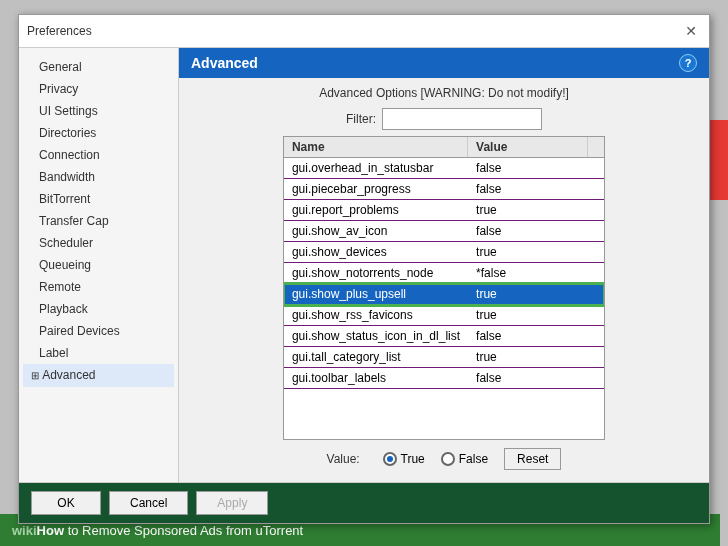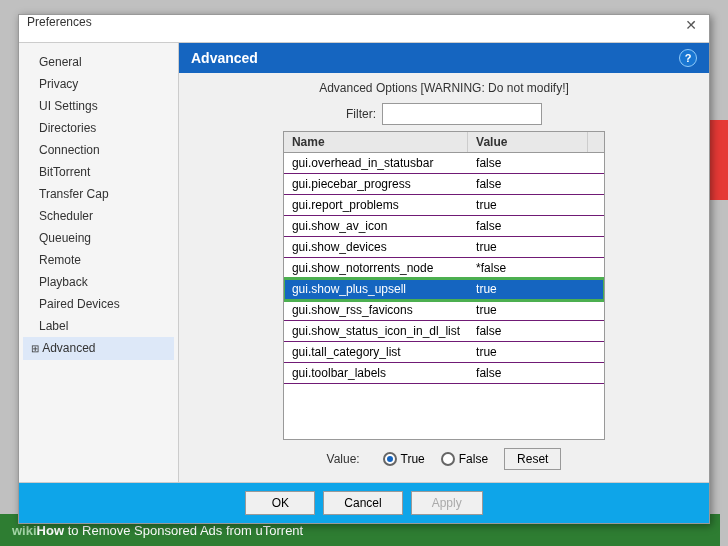--- a/index.html
+++ b/index.html
@@ -63,22 +63,23 @@
       display: flex;
       flex-direction: column;
       z-index: 2;
     }
 
     
     .title-bar {
       background: #fff;
       height: 28px;
       display: flex;
+      align-items: center;
       justify-content: space-between;
-      padding: 0 8px;
+      padding: 16px 8px;
       border-bottom: 1px solid #ccc;
       flex-shrink: 0;
     }
     .title-bar-text {
       font-size: 12px;
       color: #333;
     }
     .title-bar-close {
       font-size: 14px;
       color: #555;
@@ -283,26 +284,26 @@
       padding: 3px 12px;
       background: #f0f0f0;
       border: 1px solid #999;
       cursor: pointer;
       font-size: 12px;
     }
 
     
     .dialog-footer {
       display: flex;
-      justify-content: center;
+      justify-content: flex-start;
       align-items: center;
       padding: 8px 12px;
       gap: 8px;
       border-top: 1px solid #ccc;
-      background: #0ea5e9;
+      background: #14532d;
       flex-shrink: 0;
     }
     .footer-btn {
       padding: 4px 20px;
       font-size: 12px;
       cursor: pointer;
       border: 1px solid #999;
       background: #f0f0f0;
       min-width: 70px;
     }
@@ -322,20 +323,21 @@
   </div>
 
   <div class="dialog-body">
 
     <div class="sidebar">
       <div class="sidebar-item">General</div>
       <div class="sidebar-item">Privacy</div>
       <div class="sidebar-item">UI Settings</div>
       <div class="sidebar-item">Directories</div>
       <div class="sidebar-item">Connection</div>
+      <div class="sidebar-item">Bandwidth</div>
       <div class="sidebar-item">BitTorrent</div>
       <div class="sidebar-item">Transfer Cap</div>
       <div class="sidebar-item">Scheduler</div>
       <div class="sidebar-item">Queueing</div>
       <div class="sidebar-item">Remote</div>
       <div class="sidebar-item">Playback</div>
       <div class="sidebar-item">Paired Devices</div>
       <div class="sidebar-item">Label</div>
       <div class="sidebar-item has-tree selected">Advanced</div>
     </div>

